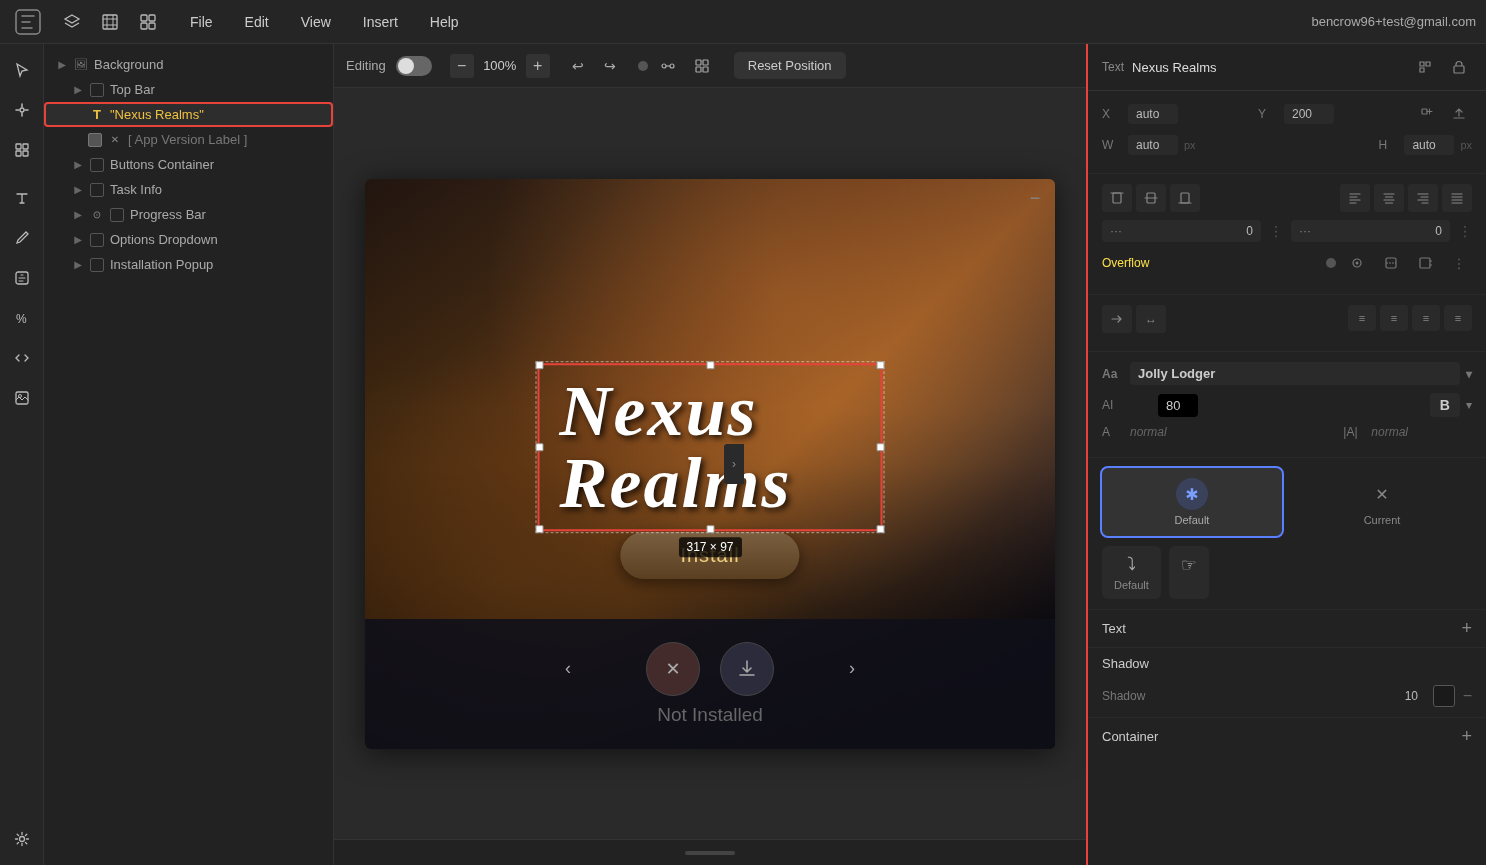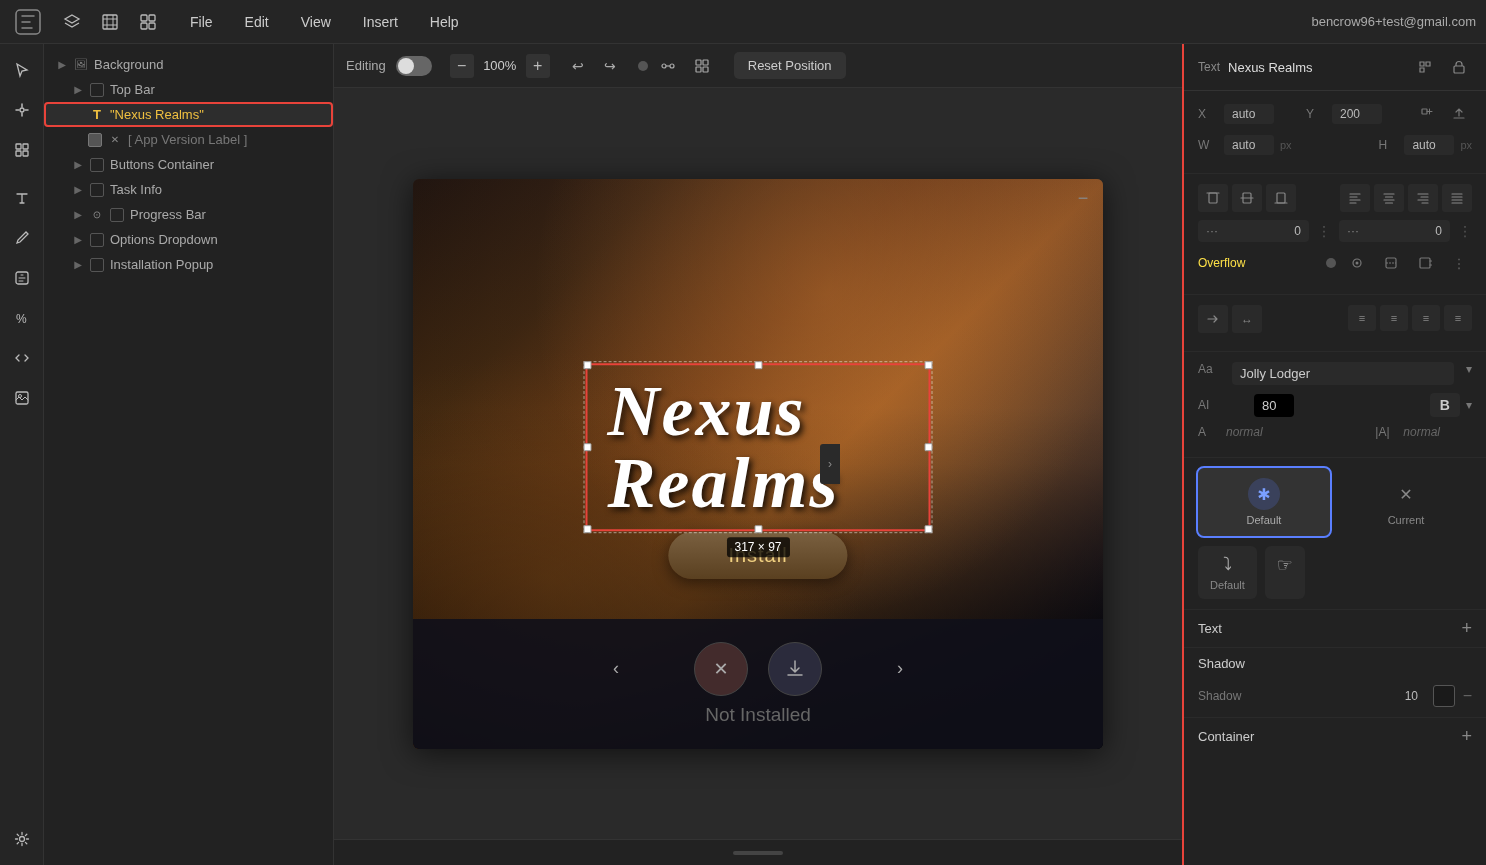--- a/index.html
+++ b/index.html
@@ -372,21 +372,21 @@
     .canvas-close-overlay {
       position: absolute;
       top: 8px; right: 8px;
       width: 24px; height: 24px;
       display: flex; align-items: center; justify-content: center;
       color: #888; font-size: 18px; cursor: pointer;
     }
 
     
     .right-panel {
-      width: 304px;
+      width: 400px;
       background: #222;
       border-left: 2px solid #e8433a;
       display: flex;
       flex-direction: column;
       flex-shrink: 0;
       overflow-y: auto;
     }
     .right-panel-header {
       display: flex;
       align-items: center;
@@ -483,22 +483,24 @@
     .text-align-btn {
       width: 28px; height: 26px;
       display: flex; align-items: center; justify-content: center;
       background: #2a2a2a; border-radius: 3px; cursor: pointer;
       color: #888; font-size: 11px;
     }
 
     
     .font-row {
       display: flex;
-      gap: 12px;
+      align-items: center;
+      gap: 6px;
       margin-bottom: 8px;
+      font-weight: bold;
     }
     .font-label { font-size: 12px; color: #777; min-width: 22px; }
     .font-name {
       flex: 1;
       font-size: 13px; color: #ccc;
       background: #2a2a2a; padding: 4px 8px;
       border-radius: 4px; cursor: pointer;
     }
     .font-dropdown {
       color: #777; font-size: 12px; cursor: pointer;

